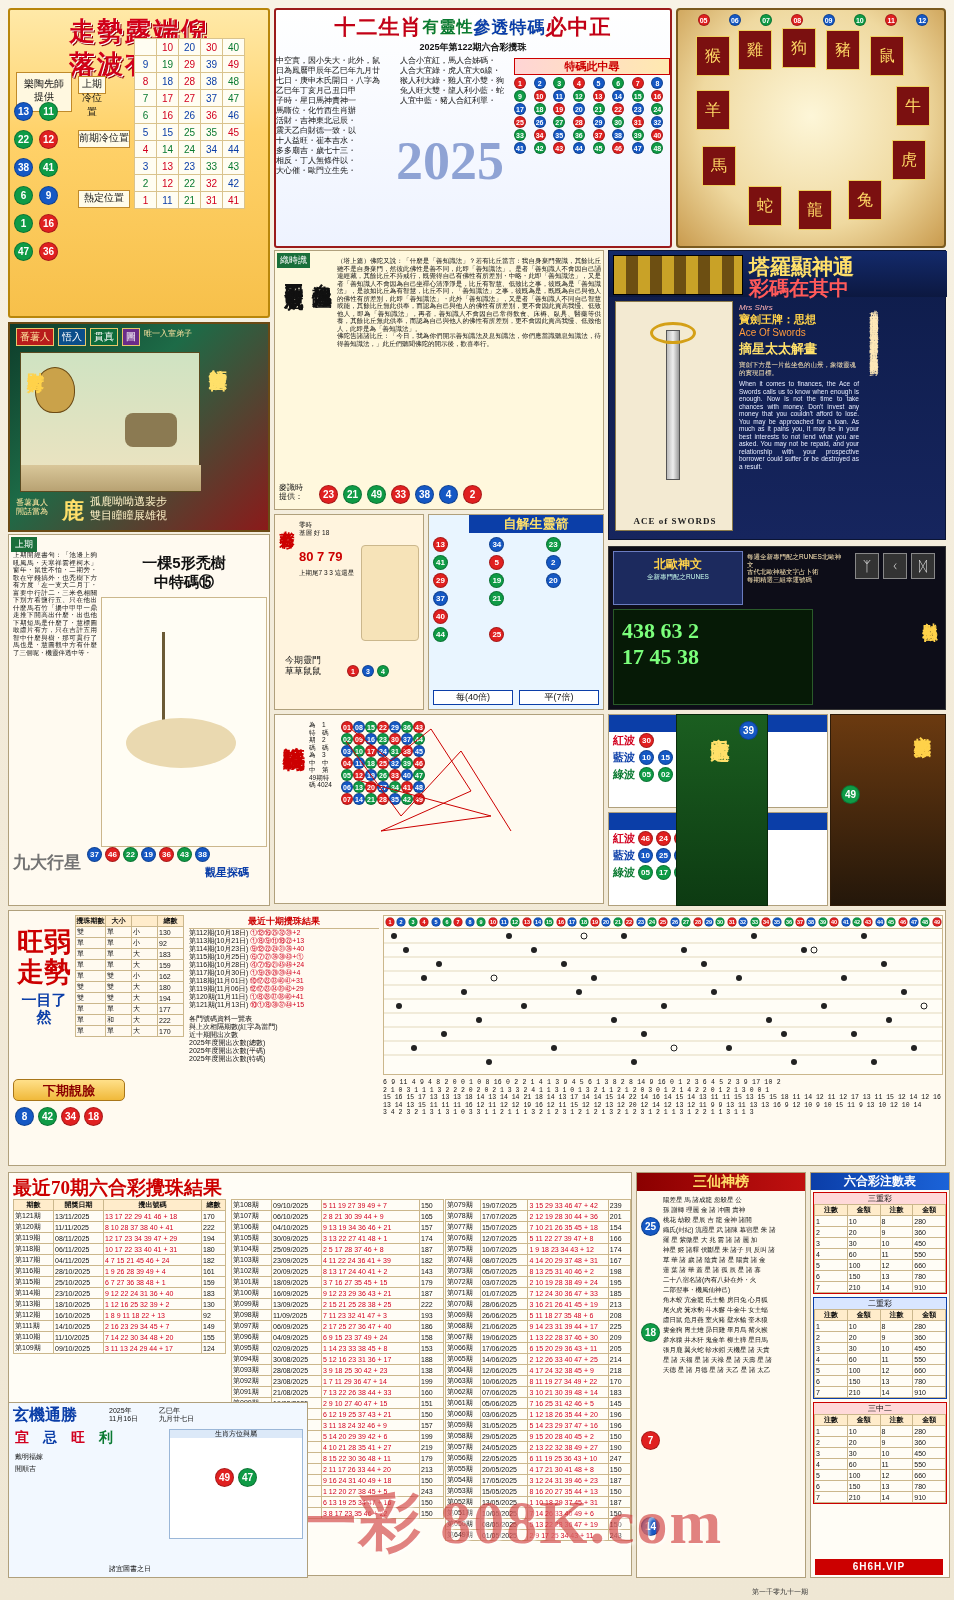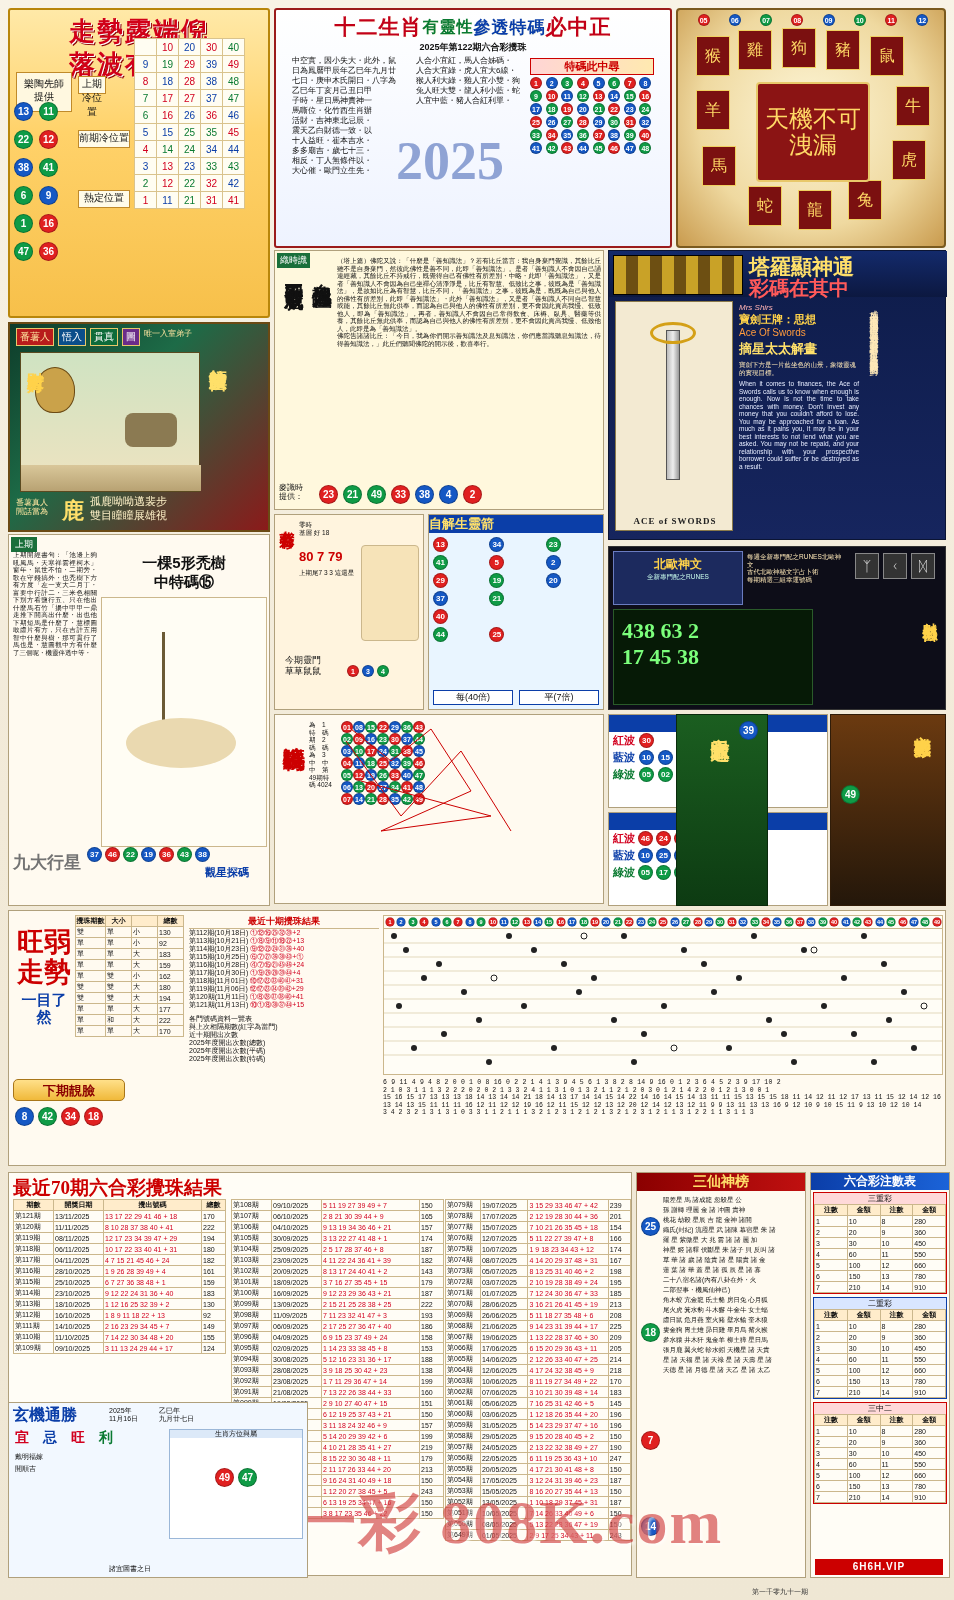--- a/index.html
+++ b/index.html
@@ -207,21 +207,21 @@
   </div>
 
   <div class="abs" id="hdr-mid">
     <div style="display:flex; align-items:center; justify-content:center; padding-top:3px;">
       <span class="bigtitle" style="color:#c20017">十二生肖</span>
       <span class="bigtitle" style="color:#0a7a31; font-size:16px">有靈性</span>
       <span class="bigtitle" style="color:#0b3ea8; font-size:17px">參透特碼</span>
       <span class="bigtitle" style="color:#c20017">必中正</span>
     </div>
     <div style="text-align:center; font-size:9px; font-weight:bold;">2025年第122期六合彩攪珠</div>
-    <div style="display:flex; gap:4px; padding:2px 16px;">
+    <div style="display:flex; gap:4px; padding:2px 0;">
       <div class="smalltxt" style="width:120px; white-space:pre-line">中空實，因小失大・此外，鼠
 日為鳳曆甲辰年乙巳年九月廿
 七日・庚申木氏開日・八字為
 乙巳年丁亥月己丑日甲
 子時・星日馬神貴神一
 馬嘶位・化竹西生肖辦
 活財・吉神東北忌辰・
 震天乙白財德一致・以
 十人益旺・崔本吉水・
 多多廟吉・歲七十三・
@@ -305,21 +305,20 @@
     <div class="zodiac-cell" style="left:104px; top:18px;">狗</div>
     <div class="zodiac-cell" style="left:148px; top:20px;">豬</div>
     <div class="zodiac-cell" style="left:192px; top:26px;">鼠</div>
     <div class="zodiac-cell" style="left:218px; top:76px;">牛</div>
     <div class="zodiac-cell" style="left:214px; top:130px;">虎</div>
     <div class="zodiac-cell" style="left:170px; top:170px;">兔</div>
     <div class="zodiac-cell" style="left:120px; top:180px;">龍</div>
     <div class="zodiac-cell" style="left:70px;  top:176px;">蛇</div>
     <div class="zodiac-cell" style="left:24px;  top:136px;">馬</div>
     <div class="zodiac-cell" style="left:18px;  top:80px;">羊</div>
-    <div class="abs" style="left:78px; top:72px; width:114px; height:100px; background:#8b1414; border:2px solid #e8c86a; border-radius:4px; color:#ffd966; font-size:24px; display:flex; align-items:center; justify-content:center; font-family:'Liberation Serif',serif; text-align:center; line-height:26px;">天機不可洩漏</div>
   </div>
 
   <div class="abs bx" style="left:274px; top:250px; width:330px; height:260px; background:#fff8dd;">
     <div class="abs" style="left:2px; top:2px; background:#1a6f3a; color:#fff; font-size:9px; padding:1px 3px;">織時識</div>
     <div class="abs vtext" style="left:6px; top:18px; height:210px; font-size:19px; font-weight:bold; color:#111;">不因己智慧成就</div>
     <div class="abs vtext" style="left:34px; top:18px; height:210px; font-size:19px; font-weight:bold; color:#111;">自認他人佛性差</div>
     <div class="abs mini" style="left:62px; top:6px; width:264px; height:216px; overflow:hidden; text-align:justify; white-space:pre-line;">（塔上篇）佛陀又說：「什麼是「善知識法」？若有比丘當言：我自身棄門覺識，其餘比丘雖不是自身棄門，然彼此佛性是善不同，此即「善知識法」。是者「善知識人不會因自己誦連經藏，其餘比丘不持戒行，既覺得自己有佛性有所差別・中略・此即「善知識法」，又是者「善知識人不會因為自己坐禪心清淨淨是，比丘有智慧、低致比之事，彼既為是「善知識法」，是故如比丘為有智慧，比丘不同，「善知識法」之事，彼既為是，既既為自己與他人的佛性有所差別，此即「善知識法」・此外「善知識法」，又是者「善知識人不同自己智慧或能，其餘比丘無此供奉，而認為自己與他人的佛性有所差別，更不會因此貢高我慢、低致他人，即為「善知識法」，再者，善知識人不會因自己常得飲食、床褥、臥具、醫藥等供養，其餘比丘無此供奉，而認為自己與他人的佛性有所差別，更不會因此貢高我慢、低致他人，此即是為「善知識法」。
 佛陀告諸諸比丘：「今日，我為你們開示善知識法及息知識法，你們應當識聽息知識法，待得善知識法，」此丘們聽聞佛陀的開示後，歡喜奉行。</div>
     <div class="abs" style="left:4px; top:232px; font-size:8px; white-space:pre-line; line-height:9px;">麥識時
 提供：</div>
@@ -414,21 +413,21 @@
 草草鼠鼠</div>
     <div class="abs" style="left:72px; top:150px; display:flex; gap:3px;">
       <span class="ball ball-sm b-red">1</span>
       <span class="ball ball-sm b-blue">3</span>
       <span class="ball ball-sm b-green">4</span>
     </div>
     <div class="abs" style="left:86px; top:30px; width:58px; height:96px; background:#f6e3b8; border:1px solid #cbb78c; border-radius:4px;"></div>
   </div>
 
   <div class="abs bx" style="left:428px; top:514px; width:176px; height:196px; background:#e9f5ff;">
-    <div style="background:#0b3ea8; color:#ffe06a; font-size:13px; font-weight:bold; text-align:left;">自解生靈箭</div>
+    <div style="background:#0b3ea8; color:#ffe06a; font-size:13px; font-weight:bold; text-align:center;margin-left:40px;">自解生靈箭</div>
     <div style="padding:4px; display:grid; grid-template-columns:repeat(3,1fr); gap:3px;">
       <span class="ball b-red">13</span>
         <span class="ball b-blue">34</span>
         <span class="ball b-green">23</span>
       <span class="ball b-green">41</span>
         <span class="ball b-red">5</span>
         <span class="ball b-blue">2</span>
       <span class="ball b-red">29</span>
         <span class="ball b-green">19</span>
         <span class="ball b-blue">20</span>

